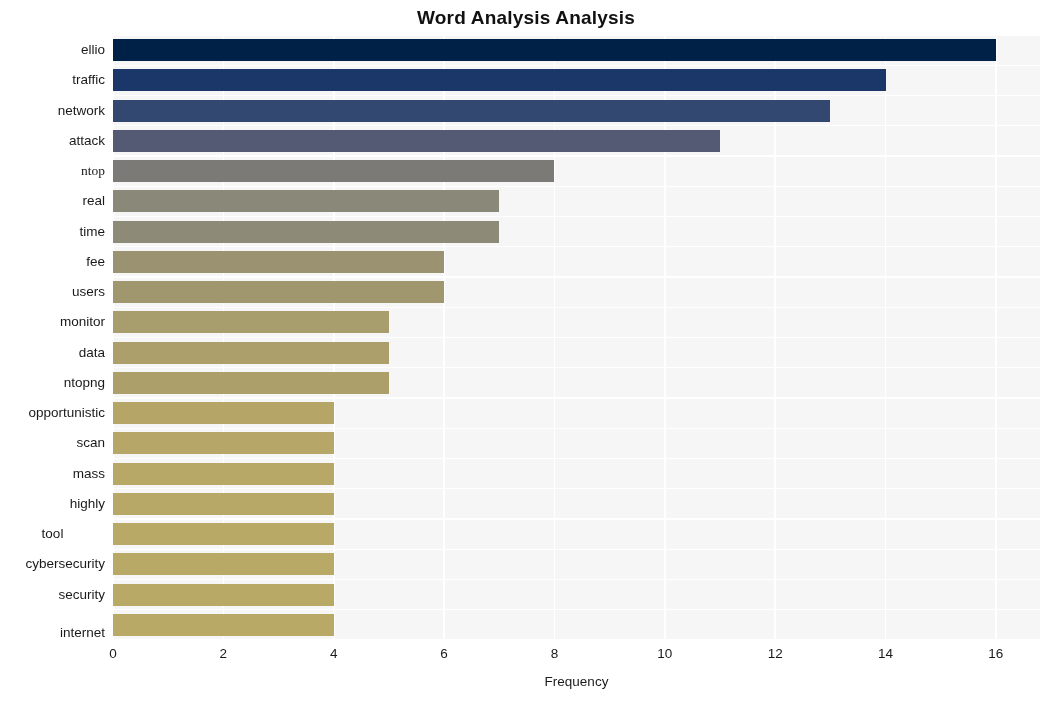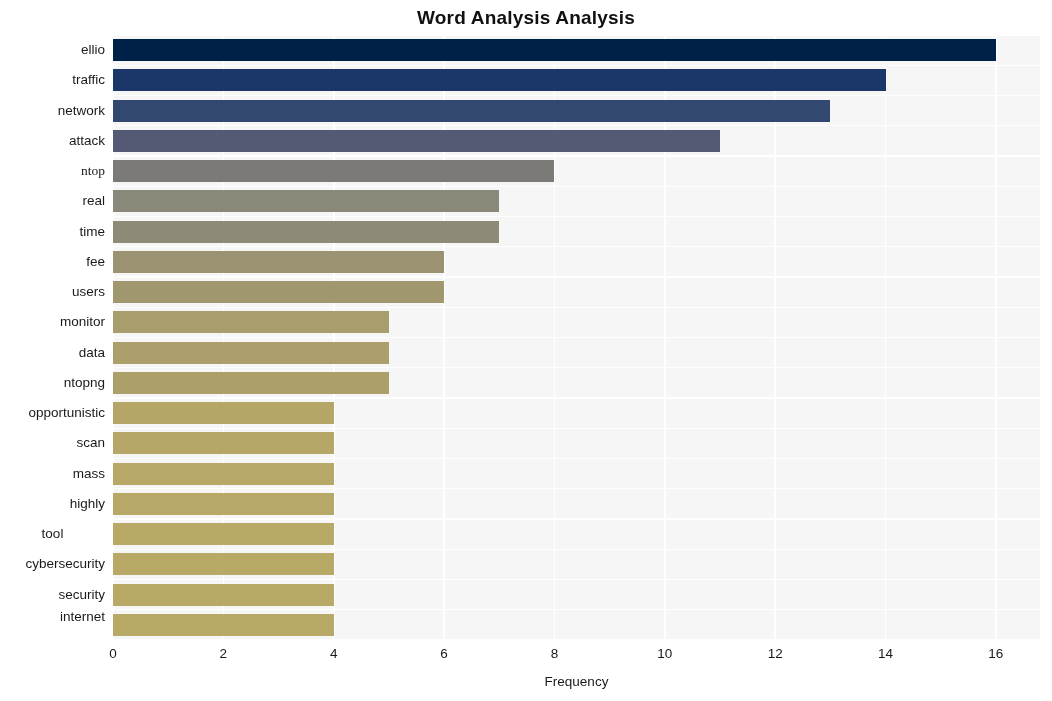--- a/index.html
+++ b/index.html
@@ -180,21 +180,21 @@
       <div class="y-tick-label" style="top: 280.375px; padding-left: 27px;">monitor</div>
       <div class="y-tick-label" style="top: 310.625px;">data</div>
       <div class="y-tick-label" style="top: 340.875px;">ntopng</div>
       <div class="y-tick-label" style="top: 371.125px; margin-left: 40px;">opportunistic</div>
       <div class="y-tick-label" style="top: 401.375px;">scan</div>
       <div class="y-tick-label" style="top: 431.625px;">mass</div>
       <div class="y-tick-label" style="top: 461.875px;">highly</div>
       <div class="y-tick-label" style="top: 492.125px; text-align: center;">tool</div>
       <div class="y-tick-label" style="top: 522.375px;">cybersecurity</div>
       <div class="y-tick-label" style="top: 552.625px;">security</div>
-      <div class="y-tick-label" style="top: 575px;">internet</div>
+      <div class="y-tick-label" style="top: 591px;">internet</div>
     </div>
   <div id="x-labels">
       <div class="x-tick-label" style="left: 0px;">0</div>
       <div class="x-tick-label" style="left: 110.357px;">2</div>
       <div class="x-tick-label" style="left: 220.714px;">4</div>
       <div class="x-tick-label" style="left: 331.071px;">6</div>
       <div class="x-tick-label" style="left: 441.429px;">8</div>
       <div class="x-tick-label" style="left: 551.786px;">10</div>
       <div class="x-tick-label" style="left: 662.143px;">12</div>
       <div class="x-tick-label" style="left: 772.5px;">14</div>

